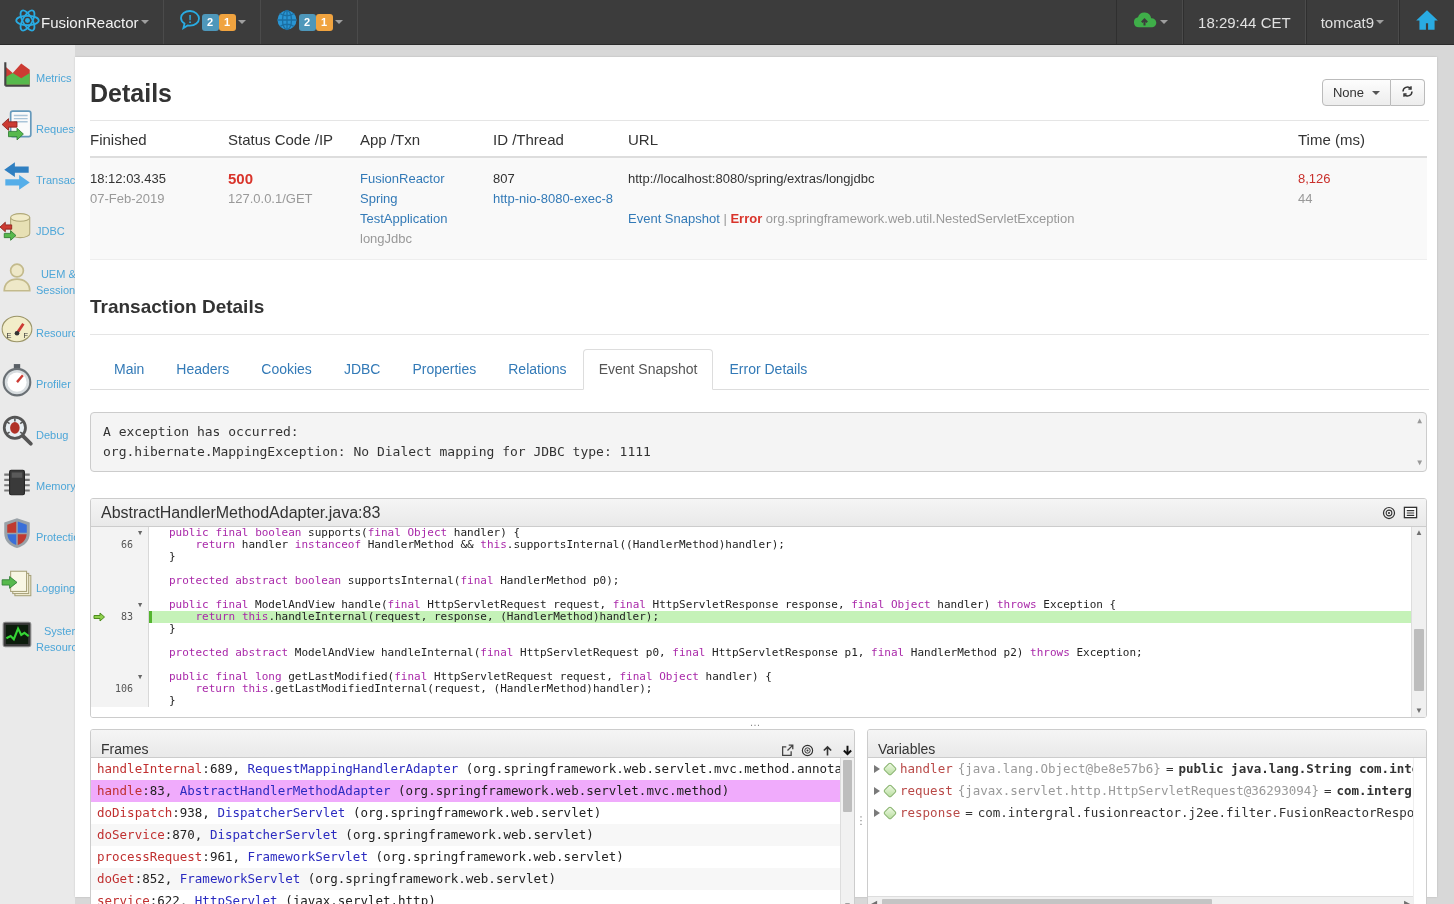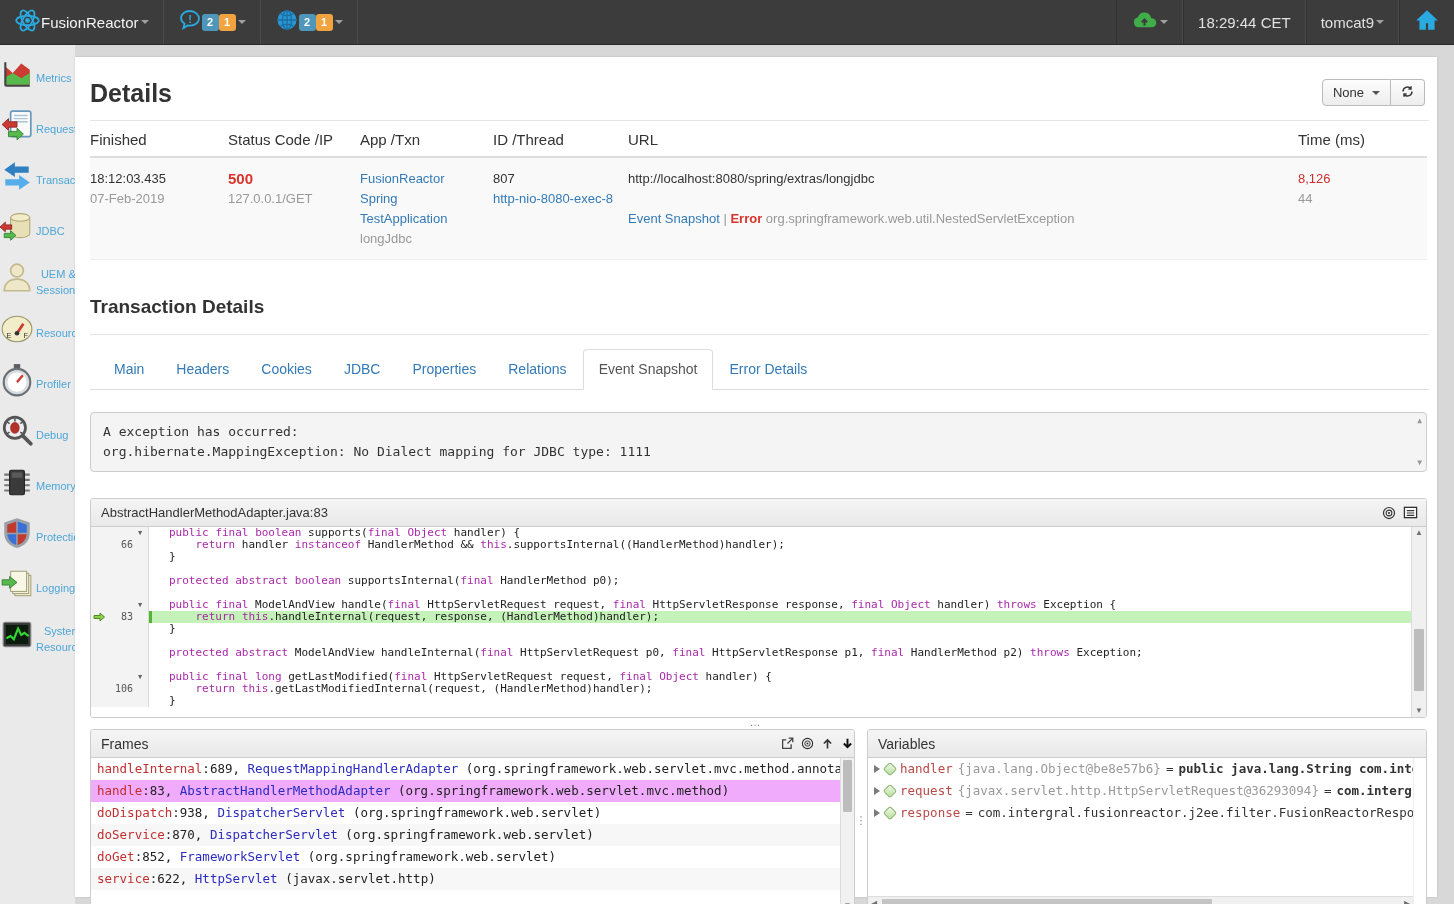--- a/index.html
+++ b/index.html
@@ -54,21 +54,21 @@
   .tab{font-size:14px;padding:10px 15px;color:#337ab7;cursor:pointer;margin-bottom:-1px;border:1px solid transparent;line-height:19px}
   .tab.active{color:#555;background:#fff;border:1px solid #ddd;border-bottom-color:#fff;border-radius:4px 4px 0 0}
   
   .exception-box{margin:22px 10px 0 15px;background:#f4f4f4;border:1px solid #ccc;border-radius:4px;
     padding:9px 12px;font-family:"DejaVu Sans Mono",monospace;font-size:13px;color:#333;line-height:20px;position:relative}
   .exc-arrow{position:absolute;right:4px;color:#999;font-size:8px;line-height:8px}
   
   .code-panel{margin:26px 10px 0 15px;border:1px solid #ccc;border-radius:3px;overflow:hidden}
   .code-header{height:28px;background:linear-gradient(#f5f5f5,#e9e9e9);border-bottom:1px solid #ccc;
     display:flex;align-items:center;justify-content:space-between;padding:0 8px 0 10px}
-  .code-file{font-size:13px;color:#333}
+  .code-file{font-size:16px;color:#333}
   .hdr-icons{display:flex;gap:7px;align-items:center}
   .hdr-icons .icn{cursor:pointer;display:inline-flex}
   .code-body{position:relative;height:190px;background:#fff}
   .code-scroll{position:absolute;left:0;top:0;right:15px;bottom:0;overflow:hidden}
   .cl{display:flex;height:12px;font-family:"DejaVu Sans Mono",monospace;font-size:11px;line-height:12px;white-space:pre}
   .gut{width:58px;flex:none;background:#f3f3f3;border-right:1px solid #d8d8d8;display:flex;align-items:center;height:12px}
   .g-arrow{width:16px;display:inline-flex;justify-content:center}
   .g-num{width:26px;text-align:right;color:#555;font-size:10px}
   .g-fold{width:14px;text-align:center;color:#666;font-size:7px;cursor:pointer}
   .ct{padding-left:20px;color:#222;flex:1}
@@ -77,21 +77,21 @@
   .vscroll{position:absolute;right:0;top:0;bottom:0;width:15px;background:#f0f0f0;border-left:1px solid #ddd}
   .vscroll .arr{position:absolute;left:0;right:0;text-align:center;color:#707070;font-size:8px;line-height:12px;cursor:pointer}
   .vthumb{position:absolute;left:2px;right:2px;background:#bdbdbd;border-radius:1px;cursor:pointer}
   .code-resize{text-align:center;color:#888;font-size:11px;line-height:9px;height:10px;letter-spacing:2px;cursor:row-resize}
   
   .panels{display:flex;margin:1px 10px 0 15px;height:182px}
   .panel{border:1px solid #ccc;border-radius:3px;overflow:hidden;background:#fff;display:flex;flex-direction:column}
   .frames-panel{width:765px}
   .vars-panel{width:560px}
   .panel-header{height:28px;flex:none;background:linear-gradient(#f5f5f5,#e9e9e9);border-bottom:1px solid #ccc;
-    display:flex;align-items:center;justify-content:space-between;padding:0 0 0 10px}
+    display:flex;align-items:flex-end;justify-content:space-between;padding:0 0 0 10px}
   .panel-title{font-size:14px;color:#333}
   .panel-body{position:relative;flex:1;overflow:hidden}
   .frame-row{height:22px;line-height:22px;font-family:"DejaVu Sans Mono",monospace;font-size:12.5px;
     padding-left:6px;white-space:nowrap;cursor:pointer;color:#222}
   .frame-row:nth-child(even){background:#f7f7f7}
   .frame-row.selected{background:#f0abfc}
   .f-method{color:#c03030}.f-class{color:#2b2bc0}
   .splitter{width:12px;display:flex;align-items:center;justify-content:center;color:#888;font-size:11px;cursor:col-resize}
   .var-row{height:22px;line-height:22px;font-family:"DejaVu Sans Mono",monospace;font-size:12.5px;
     padding-left:6px;white-space:nowrap;display:flex;align-items:center;gap:5px;cursor:pointer;color:#333}
@@ -443,20 +443,21 @@
                   </svg>
               </span>
             </span>
           </div>
           <div class="panel-body">
             <div id="frames-list" style="margin-right:14px">
                 <div class="frame-row"><span class="f-method">handleInternal</span><span>:689, </span><span class="f-class">RequestMappingHandlerAdapter</span><span> (org.springframework.web.servlet.mvc.method.annotation)</span></div>
                 <div class="frame-row selected"><span class="f-method">handle</span><span>:83, </span><span class="f-class">AbstractHandlerMethodAdapter</span><span> (org.springframework.web.servlet.mvc.method)</span></div>
                 <div class="frame-row"><span class="f-method">doDispatch</span><span>:938, </span><span class="f-class">DispatcherServlet</span><span> (org.springframework.web.servlet)</span></div>
                 <div class="frame-row"><span class="f-method">doService</span><span>:870, </span><span class="f-class">DispatcherServlet</span><span> (org.springframework.web.servlet)</span></div>
+                <div class="frame-row"><span class="f-method">processRequest</span><span>:961, </span><span class="f-class">FrameworkServlet</span><span> (org.springframework.web.servlet)</span></div>
                 <div class="frame-row"><span class="f-method">doGet</span><span>:852, </span><span class="f-class">FrameworkServlet</span><span> (org.springframework.web.servlet)</span></div>
                 <div class="frame-row"><span class="f-method">service</span><span>:622, </span><span class="f-class">HttpServlet</span><span> (javax.servlet.http)</span></div>
               </div>
             <div class="frames-vscroll">
               <span class="vthumb" style="top:2px;height:52px"></span>
               <span class="arr" style="bottom:0;position:absolute;left:0;right:0;text-align:center;color:#555;font-size:8px">▼</span>
             </div>
           </div>
         </section>
 

